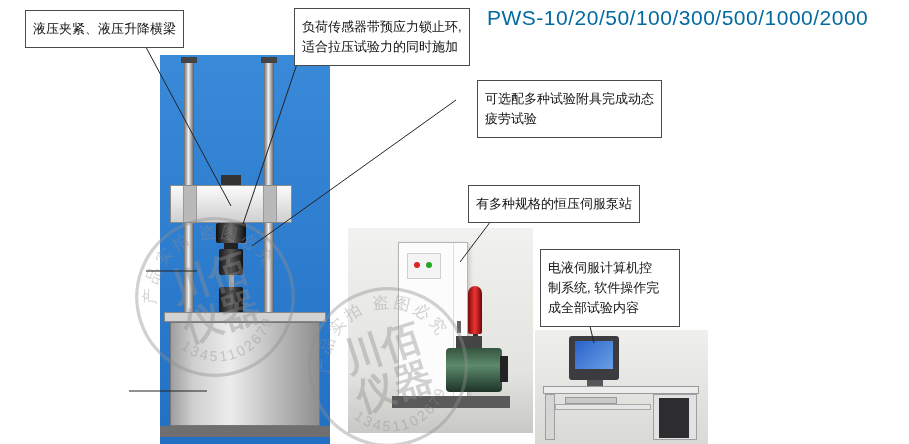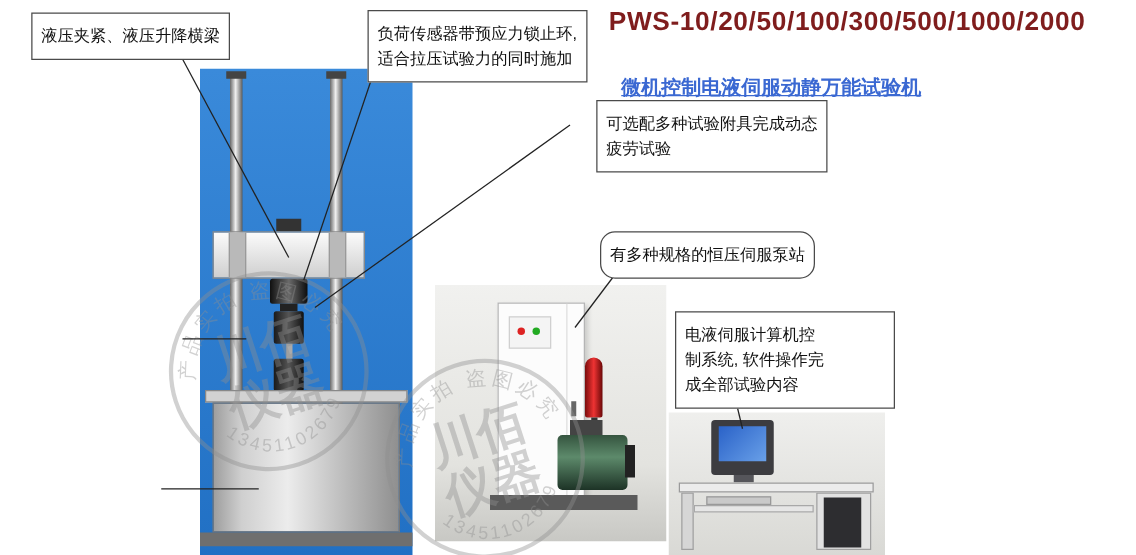--- a/index.html
+++ b/index.html
@@ -1,32 +1,32 @@
 <!DOCTYPE html>
 <html><head>
 <meta charset="utf-8">
 <style>
   * { margin:0; padding:0; box-sizing:border-box; }
   body { font-family:"Liberation Sans","DejaVu Sans",sans-serif; background:#fff; }
   .stage { position:relative; width:909px; height:444px; background:#fff; overflow:hidden; }
 
   
-  .title { position:absolute; left:487px; top:6px; font-size:21px; font-weight:bold;
-           color:#7f1d1d; z-index:7; letter-spacing:0.5px; }
+  .title { position:absolute; left:487px; top:6px; font-size:21px; font-weight:normal;
+           color:#0369a1; z-index:7; letter-spacing:0.5px; }
   .subtitle { position:absolute; left:497px; top:60px; font-size:16px; font-weight:bold;
               color:#3a68d2; text-decoration:underline; z-index:7; }
 
   
   .callout { position:absolute; background:#fff; border:1px solid #4a4a4a; padding:8px 7px;
              font-size:13px; line-height:1.55; color:#111; white-space:pre-line; z-index:6; }
   .c1 { left:25px;  top:10px; }
   .c2 { left:294px; top:8px; }
   .c3 { left:477px; top:80px; }
-  .c4 { left:480px; top:185px;border-radius:12px; }
-  .c5 { left:540px; top:249px; width:176px; }
+  .c4 { left:468px; top:185px; }
+  .c5 { left:540px; top:249px; width:140px; }
   .c6 { left:28px;  top:255px; }
   .c7 { left:30px;  top:368px; }
 
   
   .lines { position:absolute; left:0; top:0; z-index:5; pointer-events:none; }
   .lines line { stroke:#222; stroke-width:1; }
 
   
   .machine-panel { position:absolute; left:160px; top:55px; width:170px; height:389px;
                    background:linear-gradient(180deg,#3a8ada,#2170c4); z-index:1; }
@@ -202,15 +202,14 @@
   <div class="callout c2">负荷传感器带预应力锁止环,
 适合拉压试验力的同时施加</div>
   <div class="callout c3">可选配多种试验附具完成动态
 疲劳试验</div>
   <div class="callout c4">有多种规格的恒压伺服泵站</div>
   <div class="callout c5">电液伺服计算机控
 制系统, 软件操作完
 成全部试验内容</div>
 
   <div class="title">PWS-10/20/50/100/300/500/1000/2000</div>
-  <div class="subtitle">微机控制电液伺服动静万能试验机</div>
 
 </div>
 
 </body></html>

